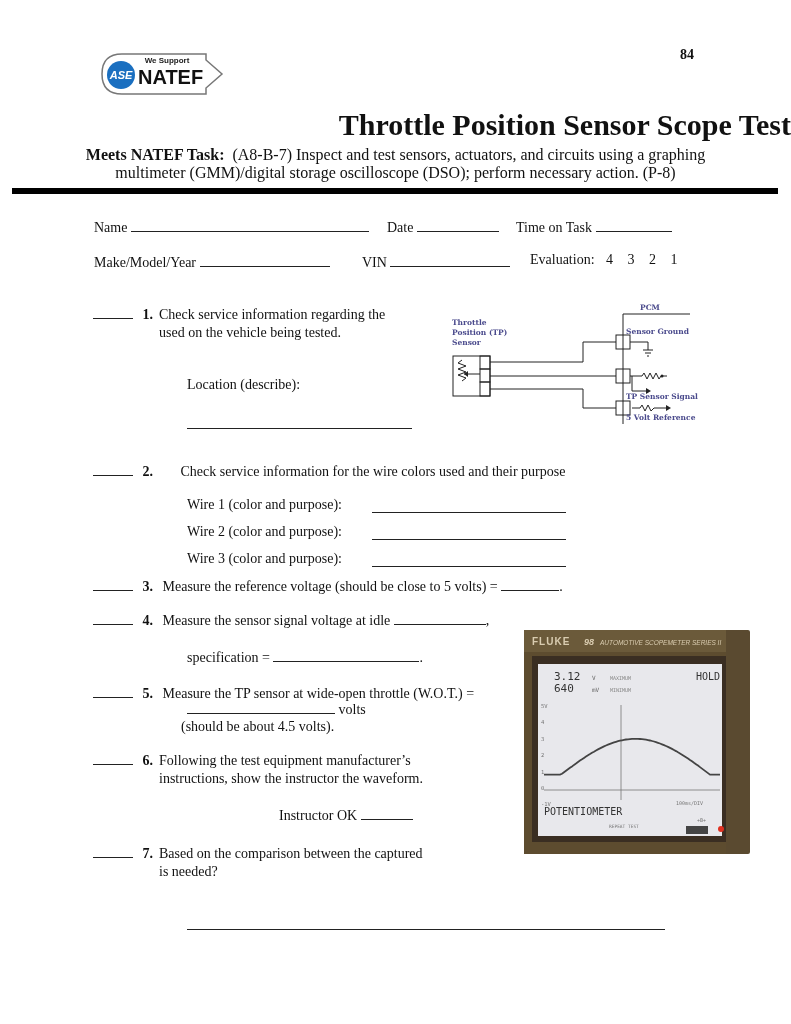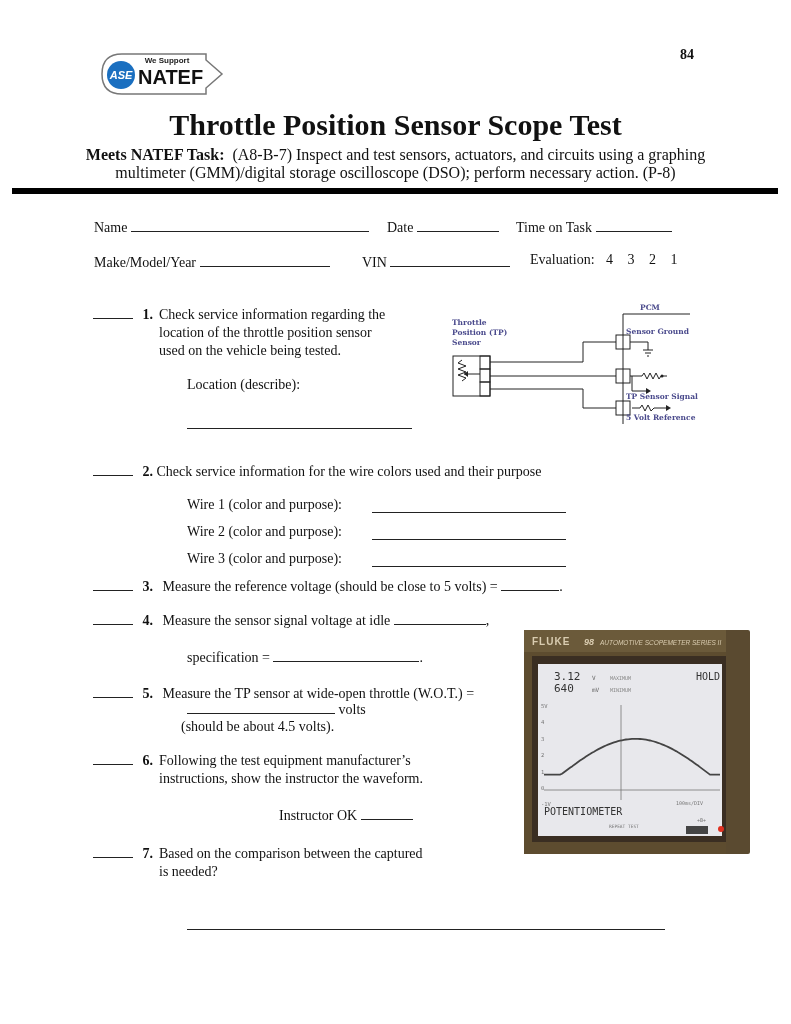--- a/index.html
+++ b/index.html
@@ -1,21 +1,21 @@
 <!DOCTYPE html>
 <html><head>
 <meta charset="utf-8">
 <style>
   html, body { margin: 0; padding: 0; background: #ffffff; }
   body { width: 791px; height: 1024px; position: relative; overflow: hidden;
          font-family: "Liberation Serif", "DejaVu Serif", serif; color: #111; }
   .abs { position: absolute; }
   .logo { left: 94px; top: 44px; width: 140px; height: 60px; }
   .page-num { left: 680px; top: 47px; font-weight: bold; font-size: 14px; }
-  .title { left: 0; width: 791px; top: 108px; text-align: center; font-weight: bold; font-size: 30px; }
+  .title { left: 0; width: 791px; top: 108px; text-align: right; font-weight: bold; font-size: 30px; }
   .task { left: 60px; width: 671px; top: 146px; text-align: center; font-size: 16px; line-height: 18px; }
   .task b { font-weight: bold; }
   .rule { left: 12px; top: 188px; width: 766px; height: 6px; background: #000; }
   .row { font-size: 14px; font-weight: normal; }
   .uline { display: inline-block; border-bottom: 1.2px solid #222; height: 14px; vertical-align: baseline; }
   .blank { display:inline-block; width: 40px; border-bottom: 1.2px solid #222; }
   .q { font-size: 14px; line-height: 18px; }
   .q .num { font-weight: bold; }
   .pcm-label { font-family: "DejaVu Serif", serif; font-weight: bold; fill: #4a4a8c; font-size: 7.5px; }
   .scope { left: 524px; top: 630px; width: 226px; height: 224px; background: #5a4a30; border-radius: 2px; }
@@ -71,21 +71,20 @@
   <span style="margin-left:11px">3</span>
   <span style="margin-left:11px">2</span>
   <span style="margin-left:11px">1</span>
 </div>
 
 <div class="abs q" style="left:93px; top:306px; width:340px;">
   <span class="blank"></span>
   <span class="num" style="margin-left:6px">1.</span>
   <div style="position:absolute; left:66px; top:0;">
     <div>Check service information regarding the</div>
-    <div>location of the throttle position sensor</div>
     <div>used on the vehicle being tested.</div>
   </div>
 </div>
 <div class="abs q" style="left:187px; top:376px;">Location (describe):</div>
 <div class="abs" style="left:187px; top:428px; width:225px; border-bottom:1.2px solid #222;"></div>
 
 <div class="abs" style="left:440px; top:298px; width:280px; height:130px;">
   <svg width="280" height="130" viewBox="0 0 280 130">
     <g stroke="#222" stroke-width="1" fill="none">
 
@@ -127,21 +126,21 @@
     <text class="pcm-label" x="200" y="12">PCM</text>
     <text class="pcm-label" x="186" y="36">Sensor Ground</text>
     <text class="pcm-label" x="186" y="101">TP Sensor Signal</text>
     <text class="pcm-label" x="186" y="122">5 Volt Reference</text>
   </svg>
 </div>
 
 <div class="abs q" style="left:93px; top:463px;">
   <span class="blank"></span>
   <span class="num" style="margin-left:6px">2.</span>
-  <span style="margin-left:0">Check service information for the wire colors used and their purpose</span>
+  <span style="margin-left:24px">Check service information for the wire colors used and their purpose</span>
 </div>
 <div class="abs q" style="left:187px; top:496px;">Wire 1 (color and purpose):</div>
 <div class="abs" style="left:372px; top:512px; width:194px; border-bottom:1.2px solid #222;"></div>
 <div class="abs q" style="left:187px; top:523px;">Wire 2 (color and purpose):</div>
 <div class="abs" style="left:372px; top:539px; width:194px; border-bottom:1.2px solid #222;"></div>
 <div class="abs q" style="left:187px; top:550px;">Wire 3 (color and purpose):</div>
 <div class="abs" style="left:372px; top:566px; width:194px; border-bottom:1.2px solid #222;"></div>
 
 <div class="abs q" style="left:93px; top:578px;">
   <span class="blank"></span>

